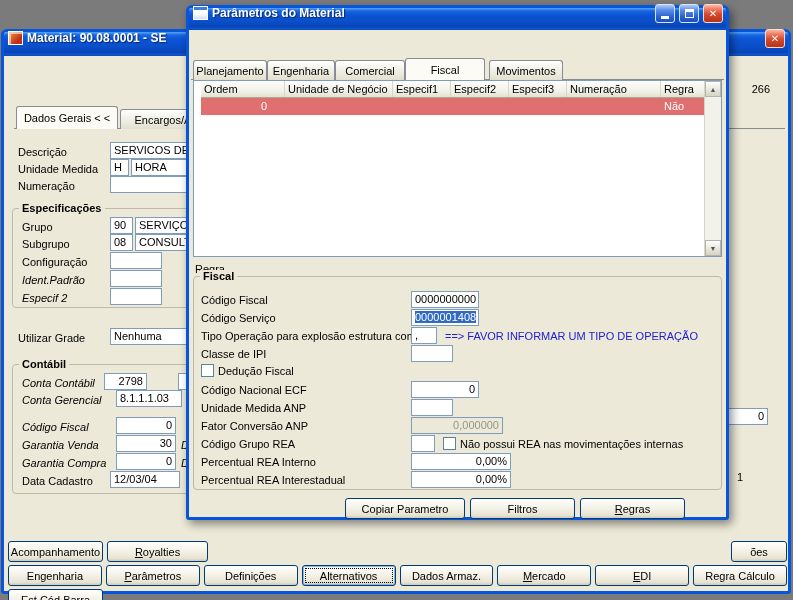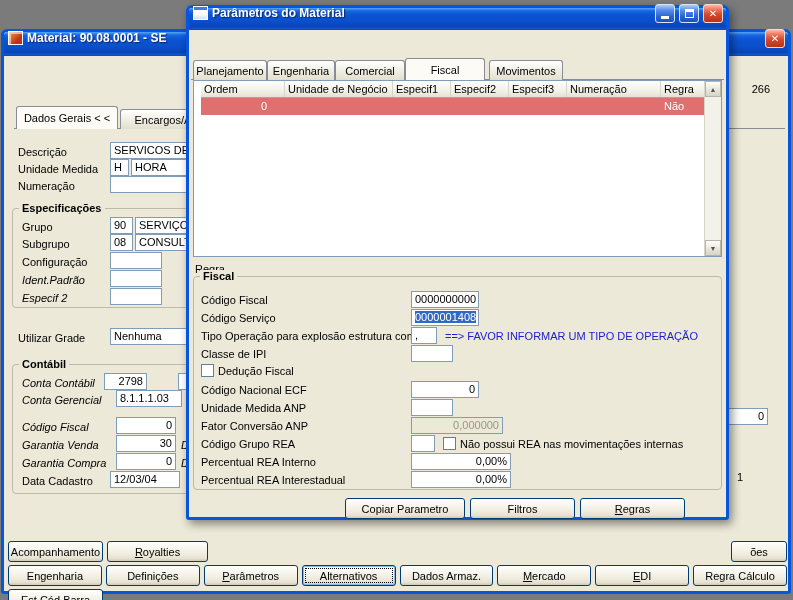--- a/index.html
+++ b/index.html
@@ -153,24 +153,24 @@
     </div>
     <div class="btn" style="left:727px; top:461px; width:56px; height:21px;">
       <span>ões</span>
     </div>
 
     <div style="position:absolute; left:4px; top:485px; width:779px; height:21px; display:flex; gap:4px;">
       <div class="btn" style="position:relative; flex:1;">
           <span>Engenharia</span>
         </div>
       <div class="btn" style="position:relative; flex:1;">
+          <span class="ulf">Parâmetros</span>
+        </div>
+      <div class="btn" style="position:relative; flex:1;">
           <span>Definições</span>
-        </div>
-      <div class="btn" style="position:relative; flex:1;">
-          <span class="ulf">Parâmetros</span>
         </div>
       <div class="btn focused" style="position:relative; flex:1;">
           <span>Alternativos</span>
         </div>
       <div class="btn" style="position:relative; flex:1;">
           <span>Dados Armaz.</span>
         </div>
       <div class="btn" style="position:relative; flex:1;">
           <span class="ulf">Mercado</span>
         </div>

